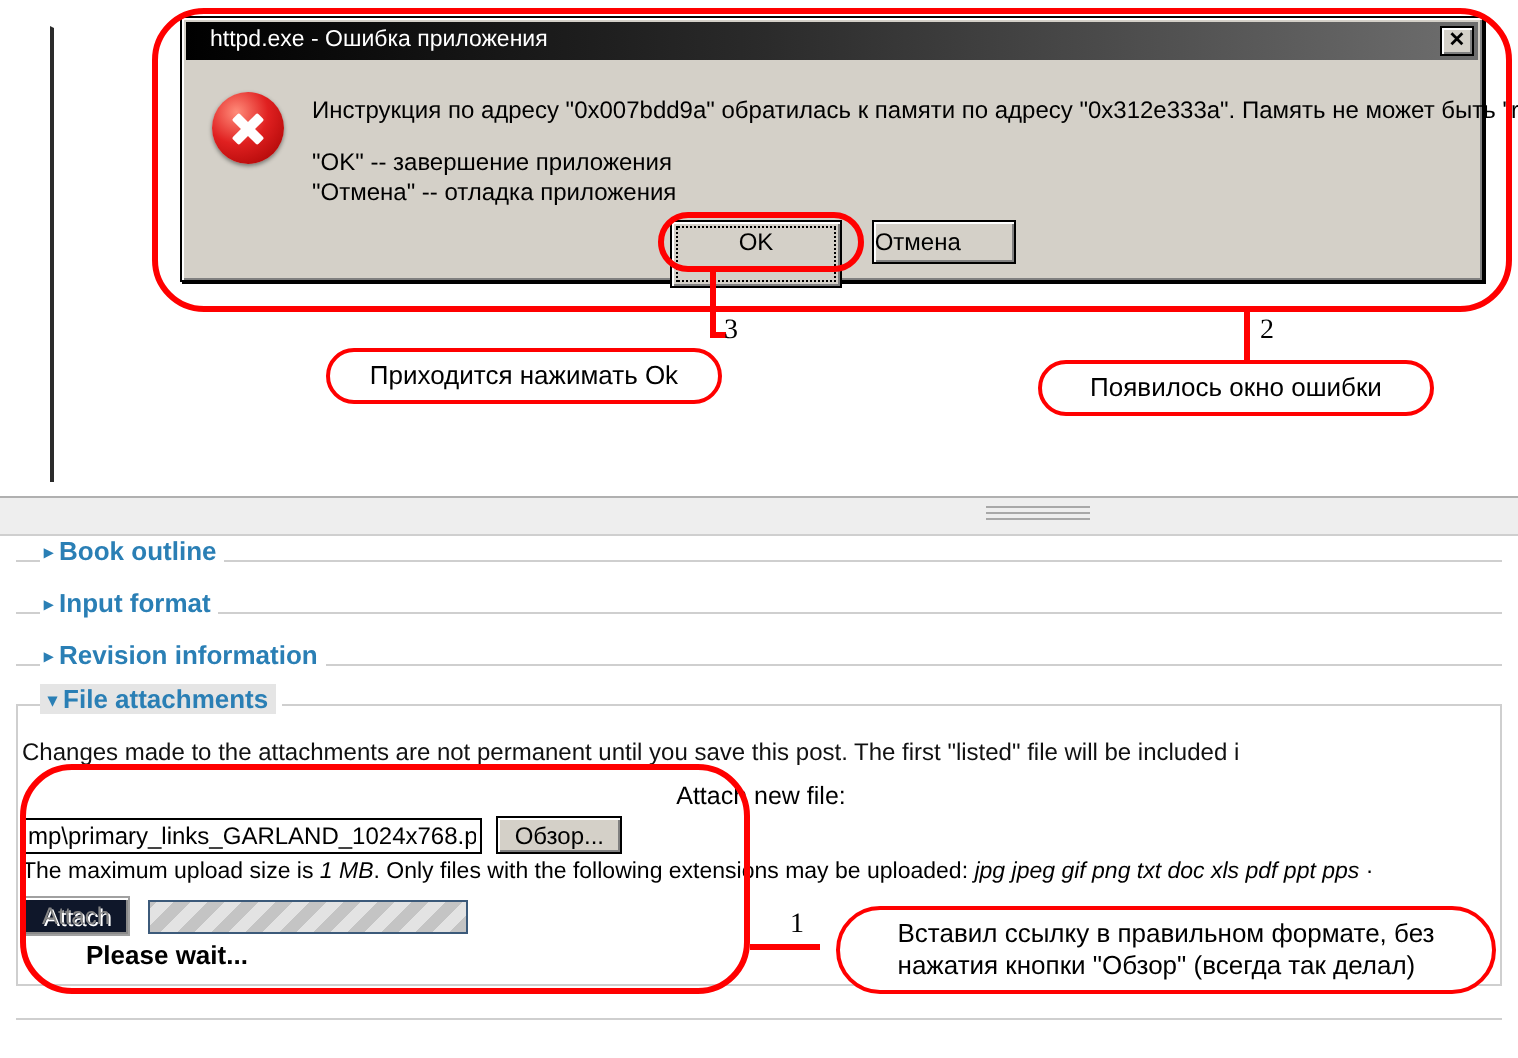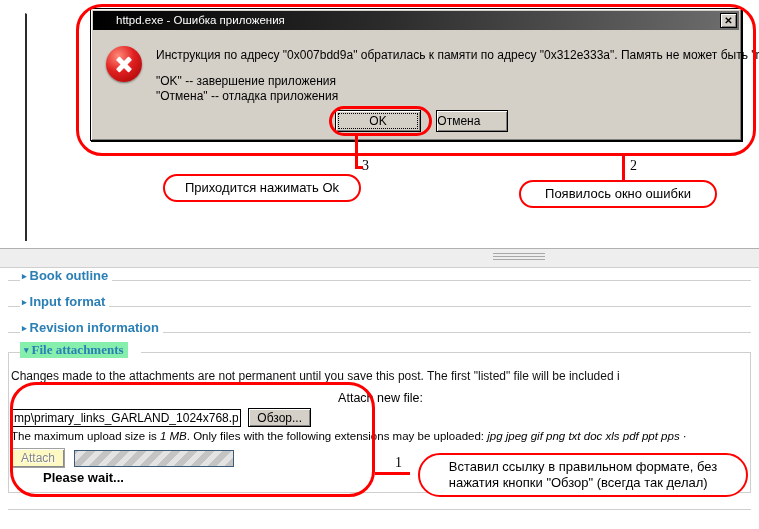--- a/index.html
+++ b/index.html
@@ -59,22 +59,22 @@
     position:relative;margin:0 8px;
     border:1px solid #cfcfcf;border-top:none;
     padding:0;
   }
   .fset-open .legend-wrap{
     position:relative;height:13px;
   }
   .fs-top-l{position:absolute;left:-1px;top:0;width:12px;height:1px;background:#cfcfcf;}
   .fs-top-r{position:absolute;left:132px;right:-1px;top:0;height:1px;background:#cfcfcf;}
   .legend-open{
-    position:absolute;left:11px;top:-10px;background:#86efac;padding:0 4px;
-    color:#2a7fb5;font-weight:bold;font-size:13px;cursor:pointer;white-space:nowrap;font-family:Liberation Serif, serif;
+    position:absolute;left:11px;top:-10px;background:#e5e5e5;padding:0 4px;
+    color:#2a7fb5;font-weight:bold;font-size:13px;cursor:pointer;white-space:nowrap;
   }
   .desc{
     font-size:12px;color:#111;padding:4px 0 0 2px;white-space:nowrap;
   }
   .attach-label{font-weight:normal;font-size:12.5px;padding:8px 0 3px 2px;text-align:center;}
   .file-row{padding-left:2px;white-space:nowrap;}
   input.fileinput{
     width:230px;height:18px;font-family:"Liberation Sans",sans-serif;font-size:12px;
     border:1px solid #000;padding:1px 2px;box-sizing:border-box;background:#fff;
     vertical-align:middle;
@@ -84,21 +84,21 @@
     background:#d4d0c8;border:1px solid #000;
     box-shadow:inset 1px 1px 0 #ffffff, inset -1px -1px 0 #808080;
     font-size:12px;padding:1px 8px;height:19px;line-height:16px;box-sizing:border-box;
     cursor:pointer;
   }
   .maxline{font-size:11.5px;padding:3px 0 6px 2px;white-space:nowrap;}
   .maxline em{}
   .attach-row{padding-left:2px;white-space:nowrap;}
   .attach-btn{
     display:inline-block;vertical-align:middle;
-    background:#fef9c3;border:1px solid #a0a0a0;
+    background:#0f172a;border:1px solid #a0a0a0;
     box-shadow:inset 1px 1px 0 #ffffff, inset -1px -1px 0 #8a8a8a;
     color:#868686;text-shadow:1px 1px 0 #fff;
     font-size:12px;padding:2px 9px;box-sizing:border-box;cursor:default;
   }
   .progress{
     display:inline-block;vertical-align:middle;margin-left:6px;
     width:160px;height:17px;box-sizing:border-box;
     border:1px solid #3c5a7a;background:#cfcfcf;
     background-image:repeating-linear-gradient(-45deg,#c4c4c4 0 6px,#e3e3e3 6px 12px);
   }
@@ -109,21 +109,21 @@
     position:absolute;left:90px;top:8px;width:652px;height:133px;
     background:#d4d0c8;
     border:1px solid #000;
     box-shadow:inset 1px 1px 0 #ffffff, inset -1px -1px 0 #808080,
                1px 1px 0 #000;
     box-sizing:border-box;
   }
   .titlebar{
     position:absolute;left:2px;top:2px;right:2px;height:19px;
     background:linear-gradient(90deg,#000000 0%,#2b2b2b 45%,#6e6e6e 100%);
-    color:#fff;font-size:11.5px;line-height:19px;padding-left:23px;
+    color:#fff;font-size:11.5px;line-height:19px;padding-left:12px;
     box-sizing:border-box;
   }
   .closebtn{
     position:absolute;right:2px;top:2px;width:17px;height:15px;
     background:#d4d0c8;border:1px solid #000;
     box-shadow:inset 1px 1px 0 #ffffff, inset -1px -1px 0 #808080;
     box-sizing:border-box;font-size:10px;line-height:13px;text-align:center;
     color:#000;font-weight:bold;cursor:pointer;
   }
   .dlg-body{position:absolute;left:2px;top:23px;right:2px;bottom:2px;}
@@ -135,21 +135,21 @@
   .erricon:before,.erricon:after{
     content:"";position:absolute;left:9px;top:16px;width:18px;height:5px;
     background:#fff;border-radius:1px;
   }
   .erricon:before{transform:rotate(45deg);}
   .erricon:after{transform:rotate(-45deg);}
   .msg1{position:absolute;left:63px;top:16px;font-size:12px;white-space:nowrap;}
   .msg2{position:absolute;left:63px;top:42px;font-size:12px;line-height:15px;white-space:nowrap;}
   .dlg-btns{position:absolute;left:242px;top:78px;}
   .okbtn{
-    display:inline-block;width:86px;height:22px;line-height:20px;text-align:center;
+    display:inline-block;width:86px;height:34px;line-height:20px;text-align:center;
     background:#d4d0c8;border:1px solid #000;
     box-shadow:inset 1px 1px 0 #ffffff, inset -1px -1px 0 #808080;
     font-size:12px;box-sizing:border-box;cursor:pointer;position:relative;
   }
   .okbtn .focus{
     position:absolute;left:2px;top:2px;right:2px;bottom:2px;
     border:1px dotted #000;
   }
   .cancelbtn{
     display:inline-block;width:72px;height:22px;line-height:20px;text-align:left;

